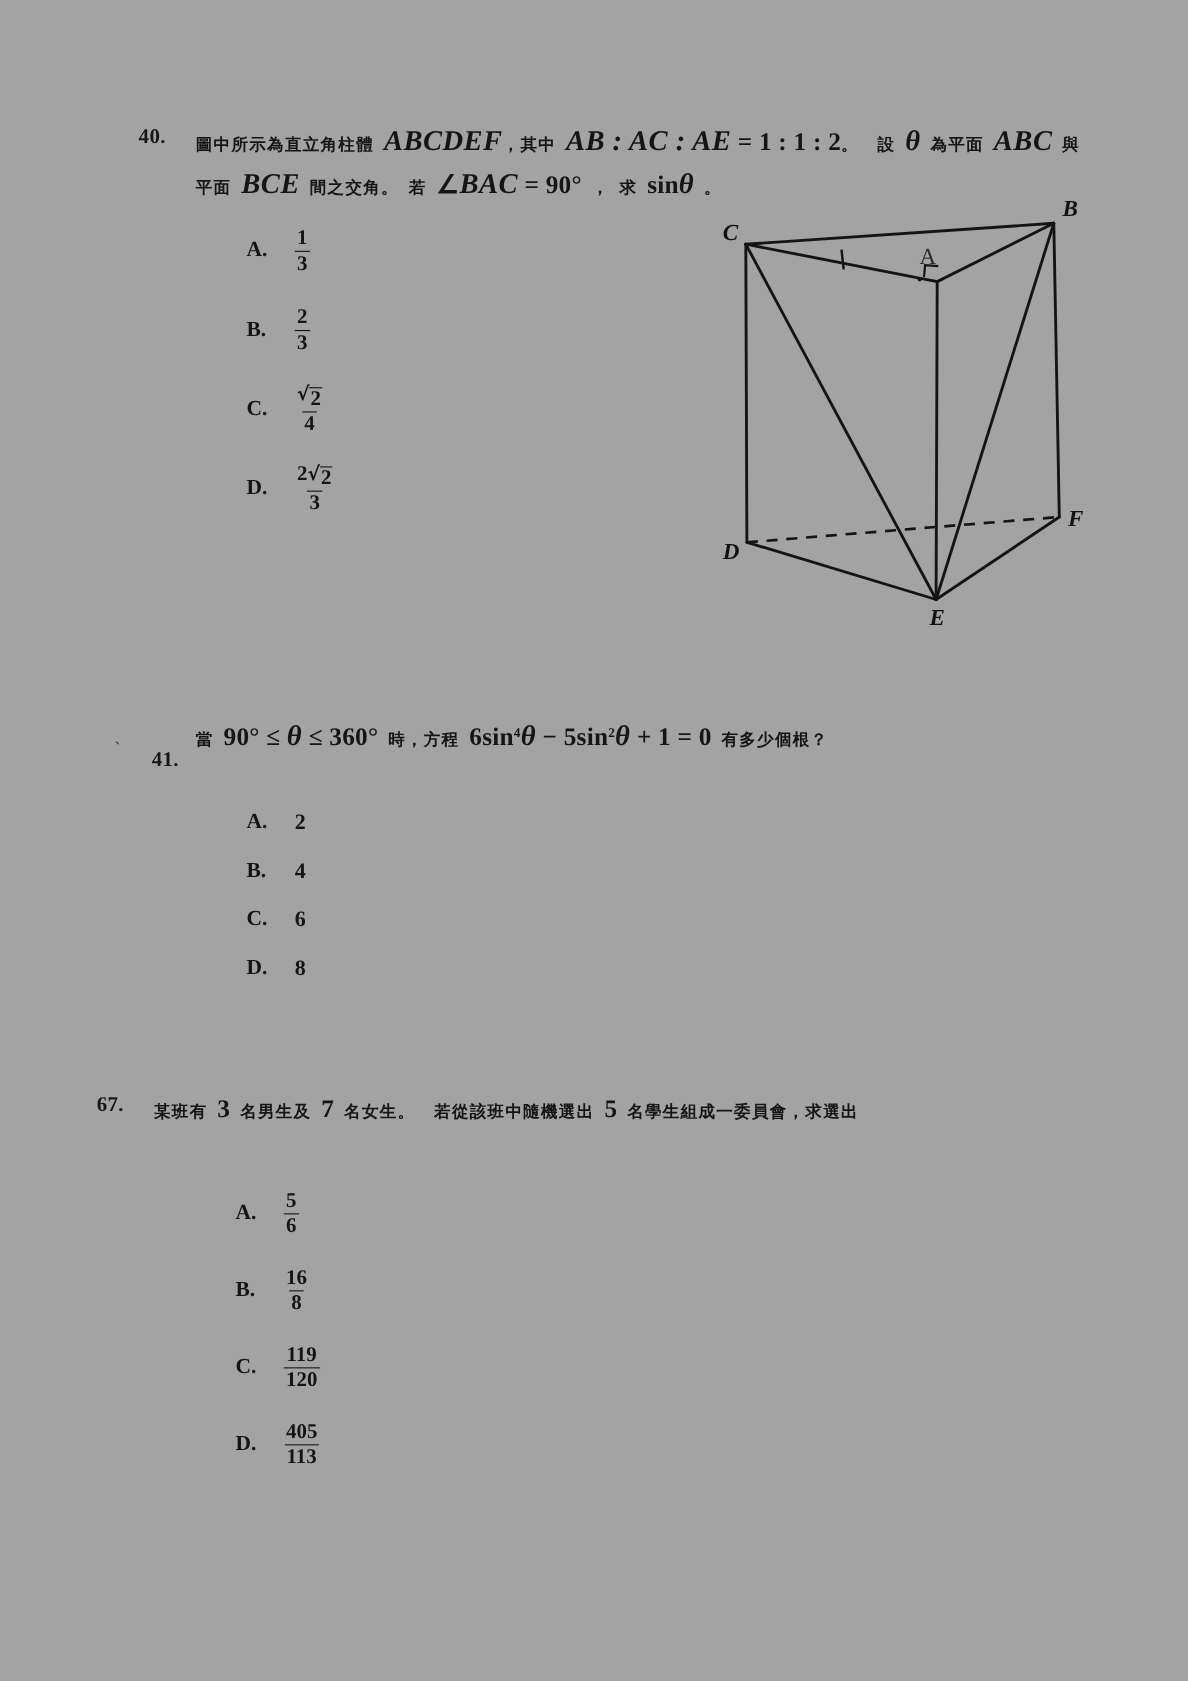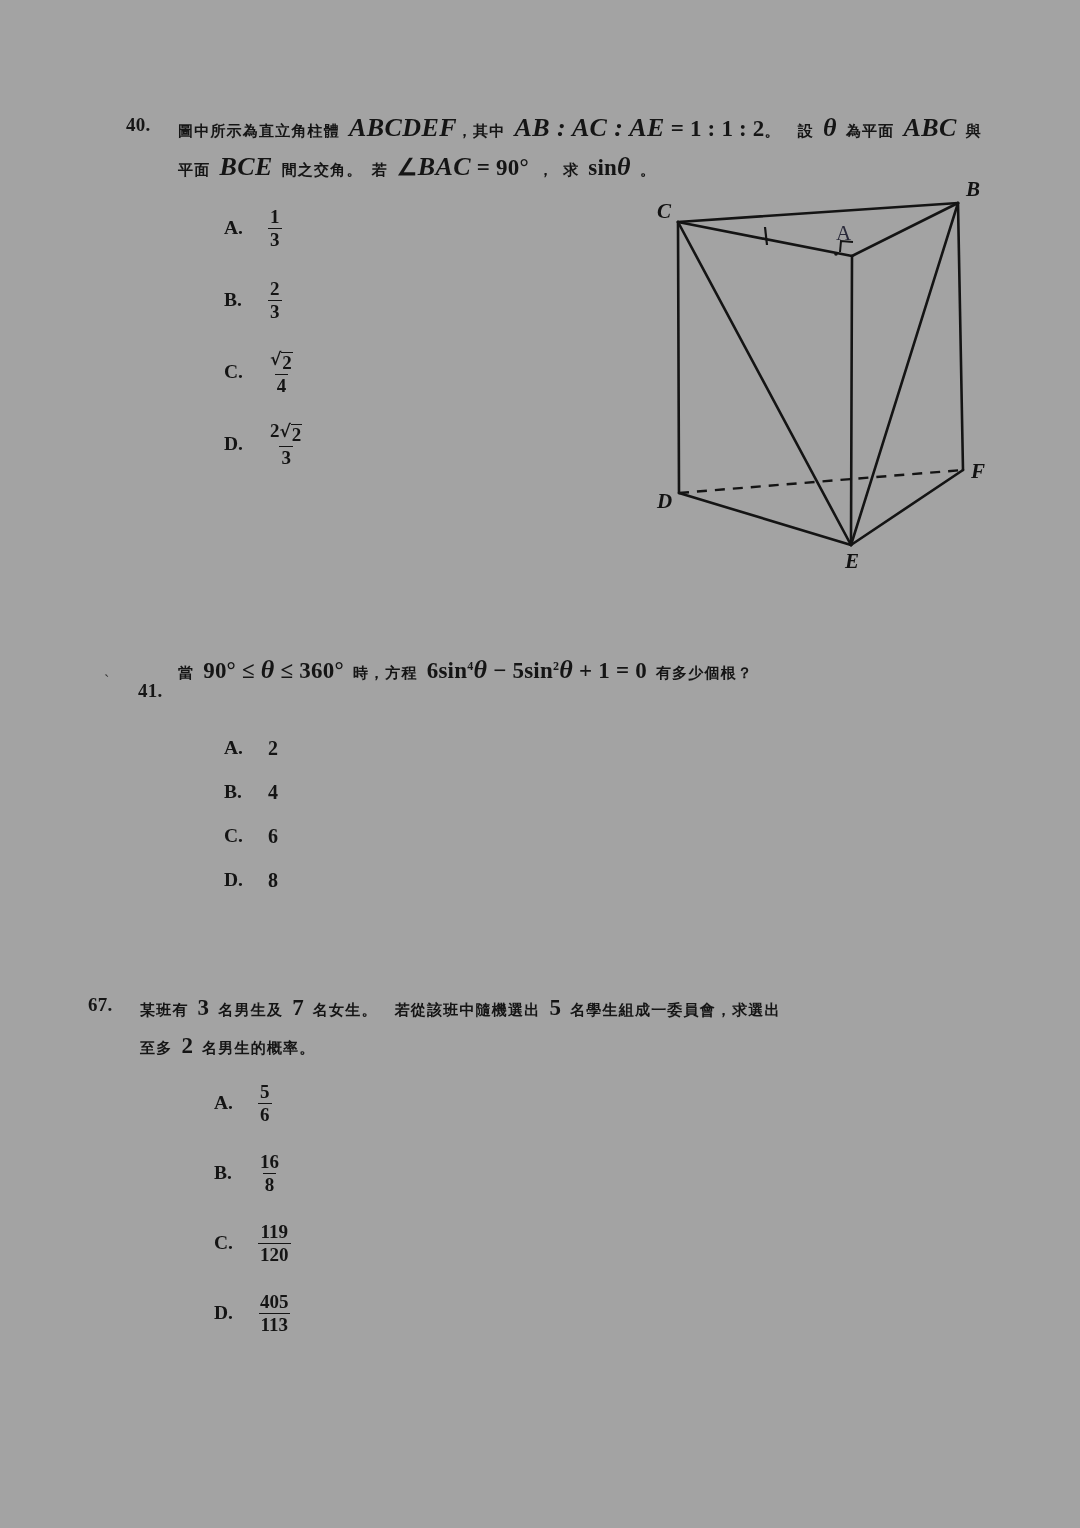--- a/index.html
+++ b/index.html
@@ -269,21 +269,20 @@
         <span class="opt-letter">D.</span>
         <span class="opt-value">8</span>
       </div>
     </div>
   </div>
 
   <div class="question" style="left:0; top:0; width:1080px;">
     <div class="qnum" style="left:88px; top:994px;">67.</div>
     <div class="qbody" style="left:140px; top:990px; width:880px;">
       <div class="qline" id="q42l0"><span class="cjk">某班有</span><span class="sp"></span><span class="mathup">3</span><span class="sp"></span><span class="cjk">名男生及</span><span class="sp"></span><span class="mathup">7</span><span class="sp"></span><span class="cjk">名女生。</span><span class="sp2"></span><span class="cjk">若從該班中隨機選出</span><span class="sp"></span><span class="mathup">5</span><span class="sp"></span><span class="cjk">名學生組成一委員會，求選出</span></div>
-      <div class="qline" id="q42l1"><span class="cjk">至多</span><span class="sp"></span><span class="mathup">2</span><span class="sp"></span><span class="cjk">名男生的概率。</span></div>
     </div>
 
     <div class="options" style="left:214px; top:1068px;">
       <div class="option" style="height:70px;">
         <span class="opt-letter">A.</span>
         <span class="opt-value">
           <span class="frac">
             <span class="num">5</span>
             <span class="den">6</span>
           </span>

